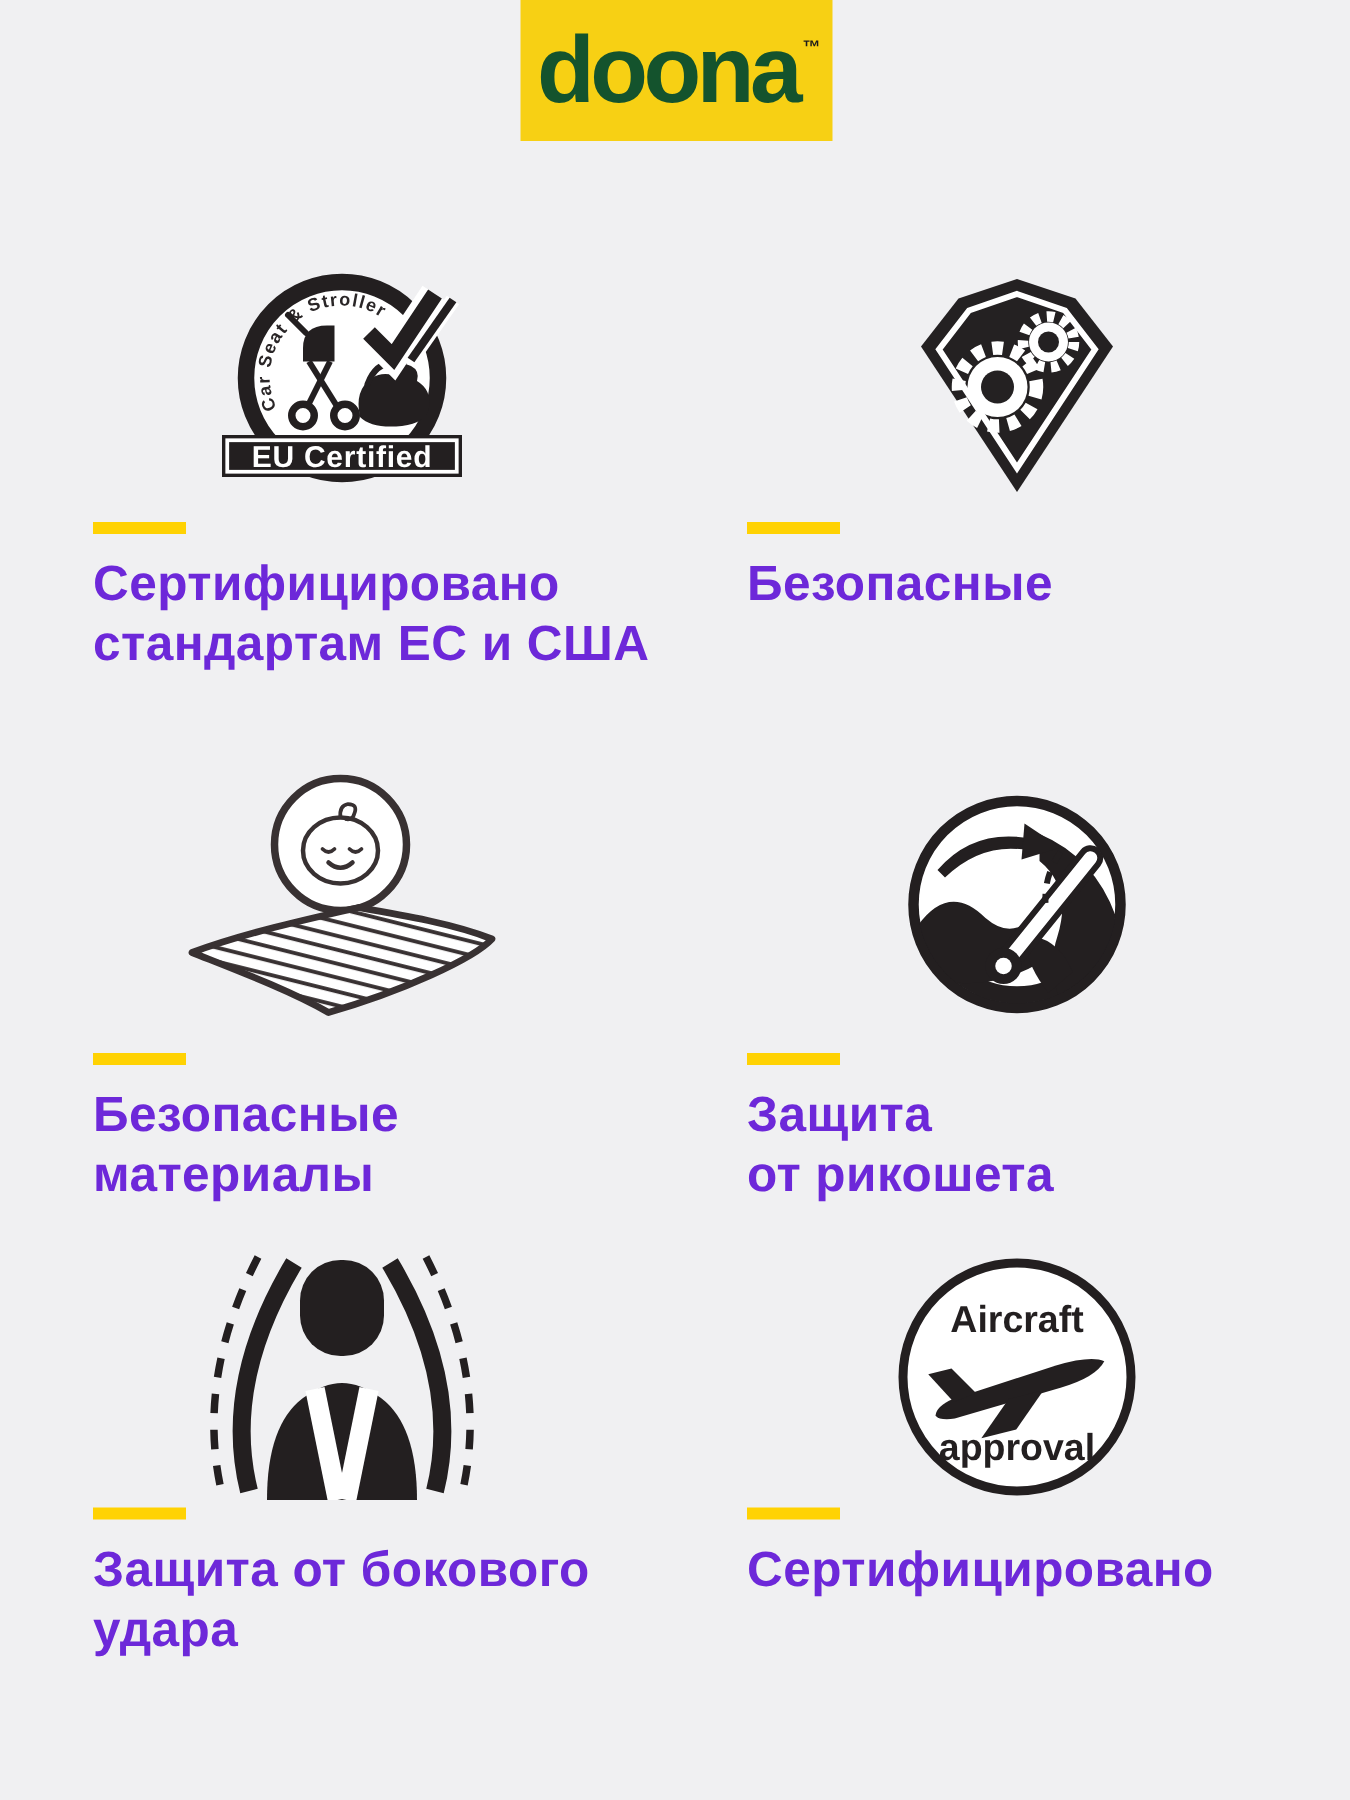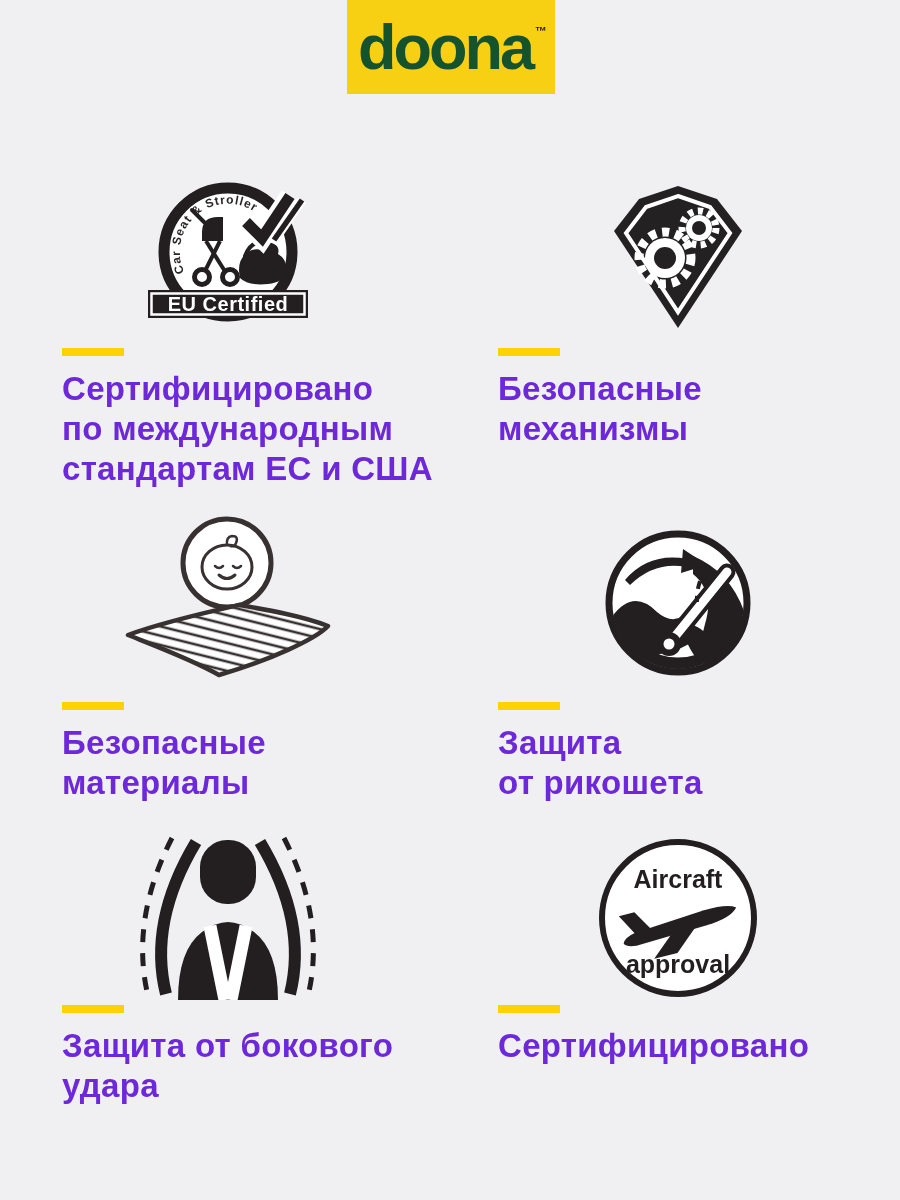--- a/index.html
+++ b/index.html
@@ -94,21 +94,20 @@
         <g>
           <rect x="12" y="110" width="160" height="28" fill="#231f20"></rect>
           <rect x="15.5" y="113.5" width="153" height="21" fill="none" stroke="#ffffff" stroke-width="2.5"></rect>
           <text x="92" y="131" text-anchor="middle" font-size="20" font-weight="bold" letter-spacing="0.5" fill="#ffffff">EU Certified</text>
         </g>
       </svg>
     </div>
     <div class="bar"></div>
     <div class="title">
       <div>Сертифицировано</div>
-      <div>по международным</div>
       <div>стандартам ЕС и США</div>
     </div>
   </div>
 
   <div class="feature f-right row1">
     <div class="icon-area">
       <svg width="134" height="146" viewBox="0 0 134 146">
         <path d="M67,2 L106,15 L131,47 L67,144 L3,47 L28,15 Z" fill="#242122"></path>
         <path d="M67,12 L99,23 L119,49 L67,128 L15,49 L35,23 Z" fill="none" stroke="#ffffff" stroke-width="4"></path>
         <g>
@@ -119,21 +118,20 @@
         <g>
           <circle cx="88" cy="44" r="17" fill="none" stroke="#ffffff" stroke-width="7" stroke-dasharray="5.2 4.6"></circle>
           <circle cx="88" cy="44" r="13" fill="#ffffff"></circle>
           <circle cx="88" cy="44" r="7" fill="#242122"></circle>
         </g>
       </svg>
     </div>
     <div class="bar"></div>
     <div class="title">
       <div>Безопасные</div>
-      <div>механизмы</div>
     </div>
   </div>
 
   <div class="feature f-left row2">
     <div class="icon-area">
       <svg width="210" height="165" viewBox="0 0 210 165">
         <defs>
           <pattern id="blanket-stripes" width="9" height="9" patternUnits="userSpaceOnUse" patternTransform="rotate(14)">
             <line x1="0" y1="2" x2="9" y2="2" stroke="#383132" stroke-width="2.6"></line>
           </pattern>

